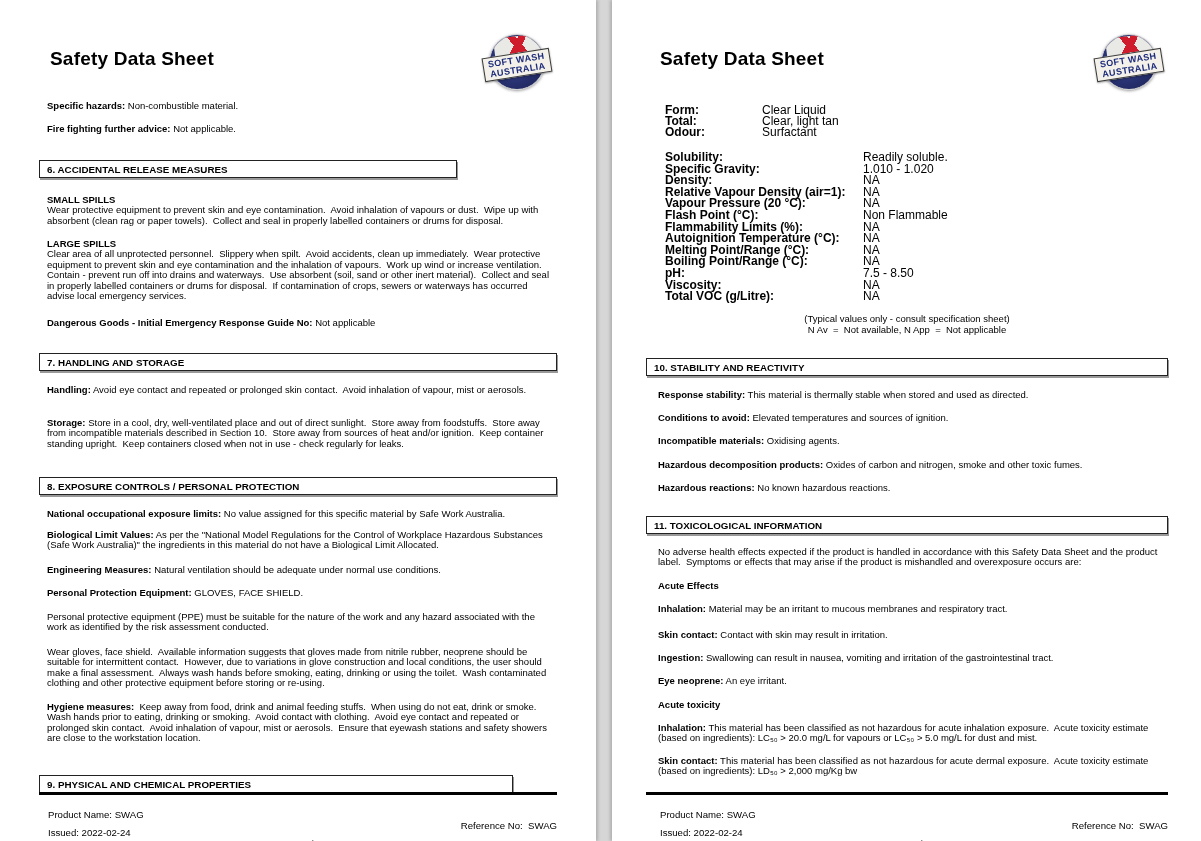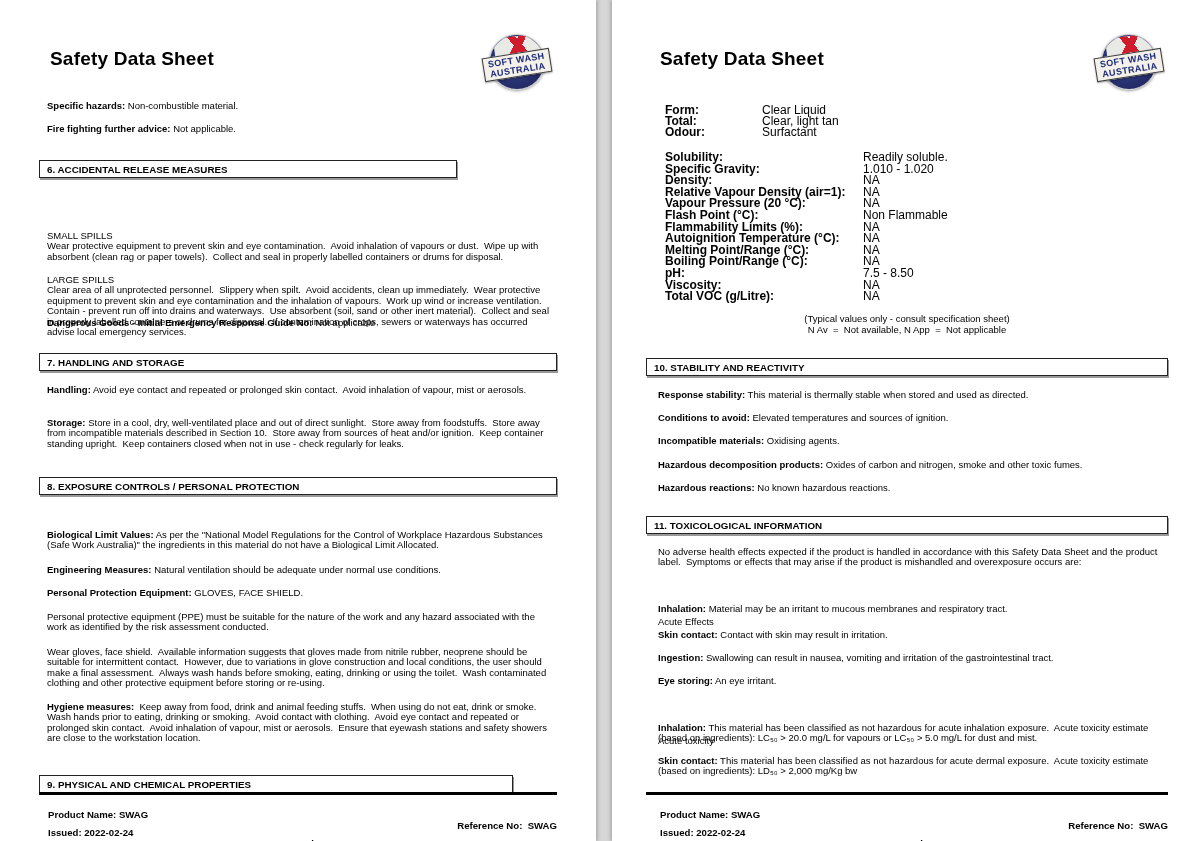--- a/index.html
+++ b/index.html
@@ -16,42 +16,42 @@
   }
   .page-left  { left: 0;     width: 596px; box-shadow: 2px 0 3px rgba(0,0,0,.18); }
   .page-right { left: 612px; width: 589px; box-shadow: -2px 0 3px rgba(0,0,0,.18); }
   .page-gap { position: absolute; top: 0; bottom: 0; left: 596px; width: 16px; background: #d6d6d6; }
   .abs { position: absolute; }
 
   .doc-title { font-size: 19px; font-weight: bold; letter-spacing: .2px; }
 
   .para { font-size: 9.5px; line-height: 10.4px; white-space: pre-wrap; }
   .para b { font-weight: bold; }
-  .subhead { font-weight: normal; font-size: 9.5px; line-height: 10.4px; margin-top: 36px; }
+  .subhead { font-weight: bold; font-size: 9.5px; line-height: 10.4px; }
 
   .section-box {
     border: 1px solid #222;
     box-shadow: 1px 2px 0 #999;
     font-weight: bold; font-size: 9.8px;
     padding: 3px 4px 2px 7px;
     background: #fff;
   }
 
   .kv-group { font-size: 12px; width: 430px; }
   .kv-row { position: relative; height: 11px; }
   .kv-label { font-weight: bold; }
   .kv-value { position: absolute; top: 0; white-space: pre-wrap; }
   .appearance .kv-value { left: 97px; }
   .props .kv-row { height: 11.6px; }
   .props .kv-value { left: 198px; }
 
   .note { font-size: 9.5px; text-align: center; white-space: pre-wrap; }
 
   .footer-rule { height: 3px; background: #000; }
-  .footer-row { font-weight: bold; font-size: 9.6px; white-space: pre-wrap; height: 12px; }
+  .footer-row { font-weight: normal; font-size: 9.6px; white-space: pre-wrap; height: 12px; }
   .f-left   { position: absolute; left: 9px; }
   .fr-left  { position: absolute; left: 14px; }
   .f-right  { position: absolute; right: 0; }
   .f-center { position: absolute; left: 80px; right: 40px; text-align: center; }
 
   
   .logo { width: 58px; height: 58px; }
   .logo-circle {
     position: absolute; inset: 1px; border-radius: 50%;
     background: radial-gradient(circle at 42% 48%, #3d4da0 0%, #27306e 55%, #1b2150 100%);
@@ -112,20 +112,21 @@
   <div class="para abs" style="left:47px;top:318px;width:505px"><b>Dangerous Goods - Initial Emergency Response Guide No:</b><span> Not applicable</span></div>
 
   <div class="section-box abs" style="left:39px;top:353px;width:518px">7. HANDLING AND STORAGE</div>
 
   <div class="para abs" style="left:47px;top:385px;width:505px"><b>Handling:</b><span> Avoid eye contact and repeated or prolonged skin contact.  Avoid inhalation of vapour, mist or aerosols.</span></div>
 
   <div class="para abs" style="left:47px;top:418px;width:505px"><b>Storage:</b><span> Store in a cool, dry, well-ventilated place and out of direct sunlight.  Store away from foodstuffs.  Store away from incompatible materials described in Section 10.  Store away from sources of heat and/or ignition.  Keep container standing upright.  Keep containers closed when not in use - check regularly for leaks.</span></div>
 
   <div class="section-box abs" style="left:39px;top:477px;width:518px">8. EXPOSURE CONTROLS / PERSONAL PROTECTION</div>
 
+  <div class="para abs" style="left:47px;top:509px;width:505px"><b>National occupational exposure limits:</b><span> No value assigned for this specific material by Safe Work Australia.</span></div>
 
   <div class="para abs" style="left:47px;top:530px;width:505px"><b>Biological Limit Values:</b><span> As per the "National Model Regulations for the Control of Workplace Hazardous Substances (Safe Work Australia)" the ingredients in this material do not have a Biological Limit Allocated.</span></div>
 
   <div class="para abs" style="left:47px;top:565px;width:505px"><b>Engineering Measures:</b><span> Natural ventilation should be adequate under normal use conditions.</span></div>
 
   <div class="para abs" style="left:47px;top:588px;width:505px"><b>Personal Protection Equipment:</b><span> GLOVES, FACE SHIELD.</span></div>
 
   <div class="para abs" style="left:47px;top:612px;width:505px">Personal protective equipment (PPE) must be suitable for the nature of the work and any hazard associated with the work as identified by the risk assessment conducted.</div>
 
   <div class="para abs" style="left:47px;top:647px;width:505px">Wear gloves, face shield.  Available information suggests that gloves made from nitrile rubber, neoprene should be suitable for intermittent contact.  However, due to variations in glove construction and local conditions, the user should make a final assessment.  Always wash hands before smoking, eating, drinking or using the toilet.  Wash contaminated clothing and other protective equipment before storing or re-using.</div>
@@ -202,21 +203,21 @@
   <div class="para abs" style="left:46px;top:547px;width:510px">No adverse health effects expected if the product is handled in accordance with this Safety Data Sheet and the product label.  Symptoms or effects that may arise if the product is mishandled and overexposure occurs are:</div>
 
   <div class="subhead abs" style="left:46px;top:581px;width:510px">Acute Effects</div>
 
   <div class="para abs" style="left:46px;top:604px;width:510px"><b>Inhalation:</b><span> Material may be an irritant to mucous membranes and respiratory tract.</span></div>
 
   <div class="para abs" style="left:46px;top:630px;width:510px"><b>Skin contact:</b><span> Contact with skin may result in irritation.</span></div>
 
   <div class="para abs" style="left:46px;top:653px;width:510px"><b>Ingestion:</b><span> Swallowing can result in nausea, vomiting and irritation of the gastrointestinal tract.</span></div>
 
-  <div class="para abs" style="left:46px;top:676px;width:510px"><b>Eye storing:</b><span> An eye irritant.</span></div>
+  <div class="para abs" style="left:46px;top:676px;width:510px"><b>Eye neoprene:</b><span> An eye irritant.</span></div>
 
   <div class="subhead abs" style="left:46px;top:700px;width:510px">Acute toxicity</div>
 
   <div class="para abs" style="left:46px;top:723px;width:510px"><b>Inhalation:</b><span> This material has been classified as not hazardous for acute inhalation exposure.  Acute toxicity estimate (based on ingredients): LC₅₀ &gt; 20.0 mg/L for vapours or LC₅₀ &gt; 5.0 mg/L for dust and mist.</span></div>
 
   <div class="para abs" style="left:46px;top:756px;width:510px"><b>Skin contact:</b><span> This material has been classified as not hazardous for acute dermal exposure.  Acute toxicity estimate (based on ingredients): LD₅₀ &gt; 2,000 mg/Kg bw</span></div>
 
   <div class="footer-rule abs" style="left:34px;top:792px;width:522px"></div>
   <div class="footer-row abs" style="left:34px;top:798px;width:522px">
     <span class="fr-left">Product Name: SWAG</span>

